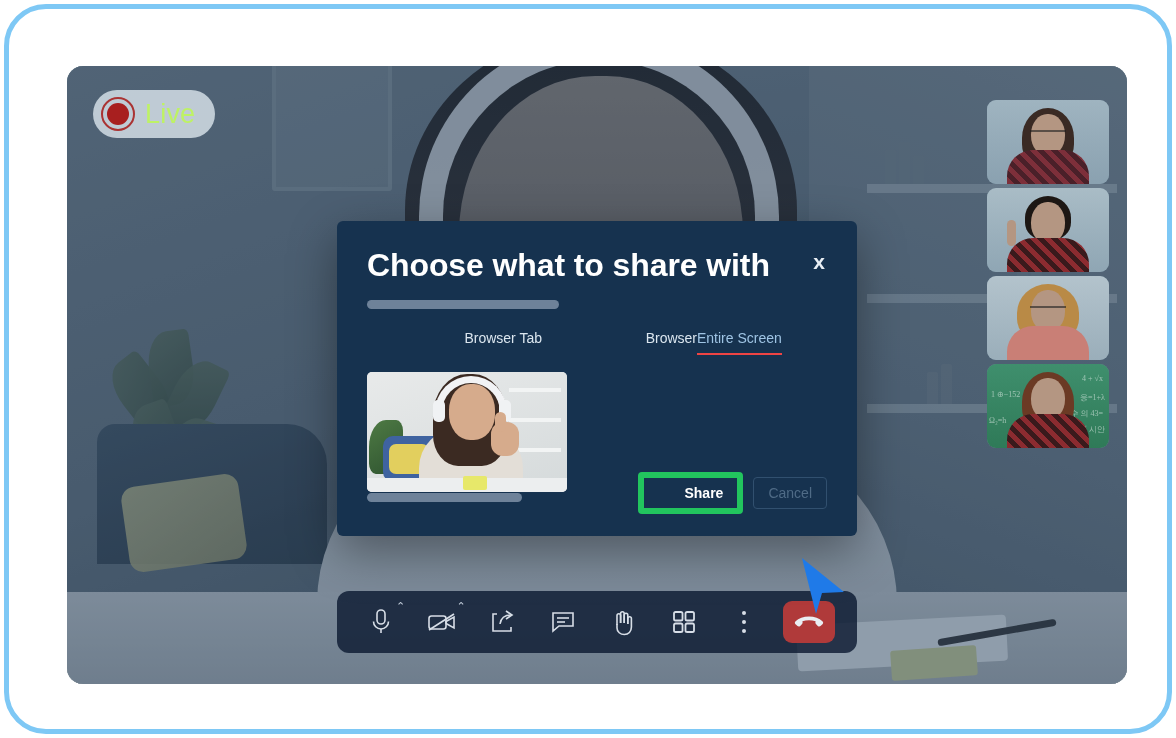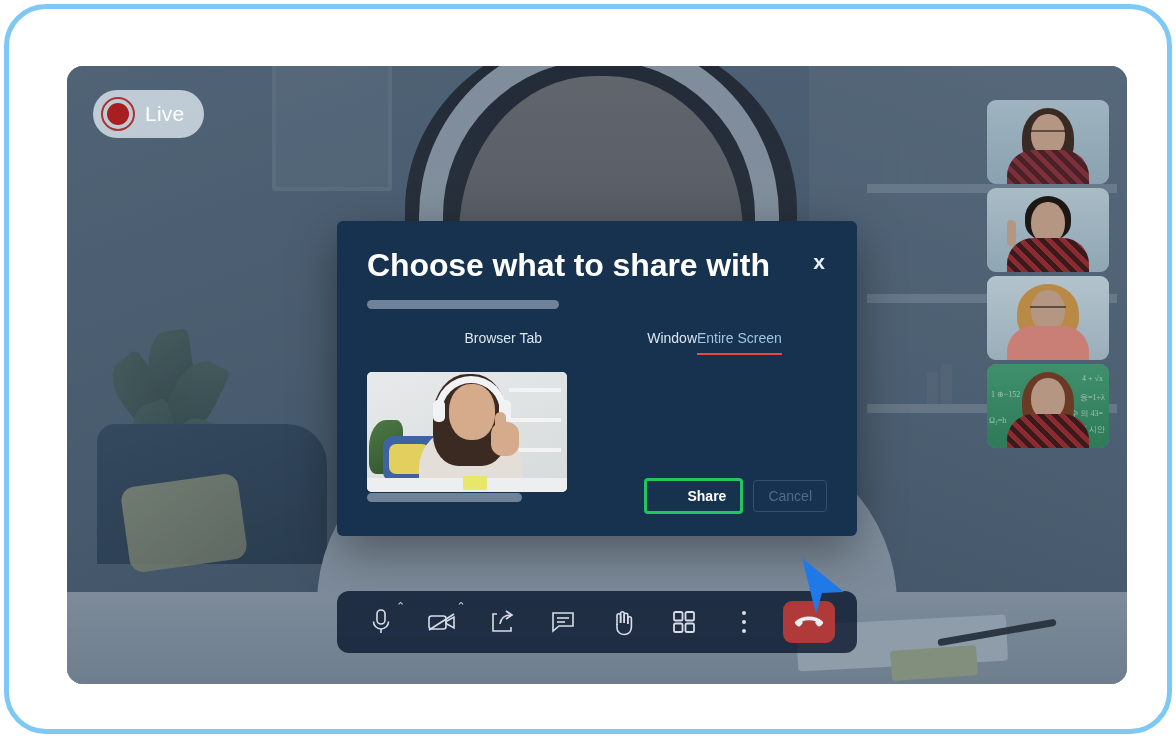--- a/index.html
+++ b/index.html
@@ -263,23 +263,23 @@
     align-items: center;
     justify-content: center;
   }
   #live-dot::after {
     content: "";
     width: 22px; height: 22px;
     border-radius: 50%;
     background: #a81f1f;
   }
   #live-label {
-    font-size: 21px;
+    font-size: 27px;
     font-weight: 500;
-    color: #ffffff;
+    color: #bef264;
     letter-spacing: .2px;
   }
 
   
   #participant-strip {
     position: absolute;
     right: 18px; top: 34px;
     display: flex;
     flex-direction: column;
     gap: 4px;
@@ -513,21 +513,21 @@
     font-size: 14px;
     font-weight: 700;
     padding: 7px 14px;
     border-radius: 4px;
     background: transparent;
     cursor: pointer;
     font-family: "Liberation Sans", sans-serif;
   }
   #share-button {
     color: #ffffff;
-    border: 3px solid #22c55e;
+    border: 6px solid #22c55e;
     padding-left: 40px;
   }
   #cancel-button {
     color: #4f6b86;
     border: 1px solid #31506f;
     font-weight: 400;
   }
 
   #cursor-arrow {
     position: absolute;
@@ -687,21 +687,21 @@
 
         <div id="modal-header">
           <div id="modal-title">Choose what to share with</div>
           <button id="modal-close">x</button>
         </div>
 
         <div class="skeleton-bar" id="skeleton-top"></div>
 
         <div id="modal-tabs">
           <div class="tab tab-browser">Browser Tab</div>
-          <div class="tab tab-window">Window</div>
+          <div class="tab tab-window">Browser</div>
           <div class="tab tab-entire">Entire Screen</div>
         </div>
 
         <div id="preview-row">
           <div id="share-preview">
             <div class="pv-wall"></div>
             <div class="pv-shelf" style="top:16px;"></div>
             <div class="pv-shelf" style="top:46px;"></div>
             <div class="pv-shelf" style="top:76px;"></div>
             <div class="pv-plant"></div>

